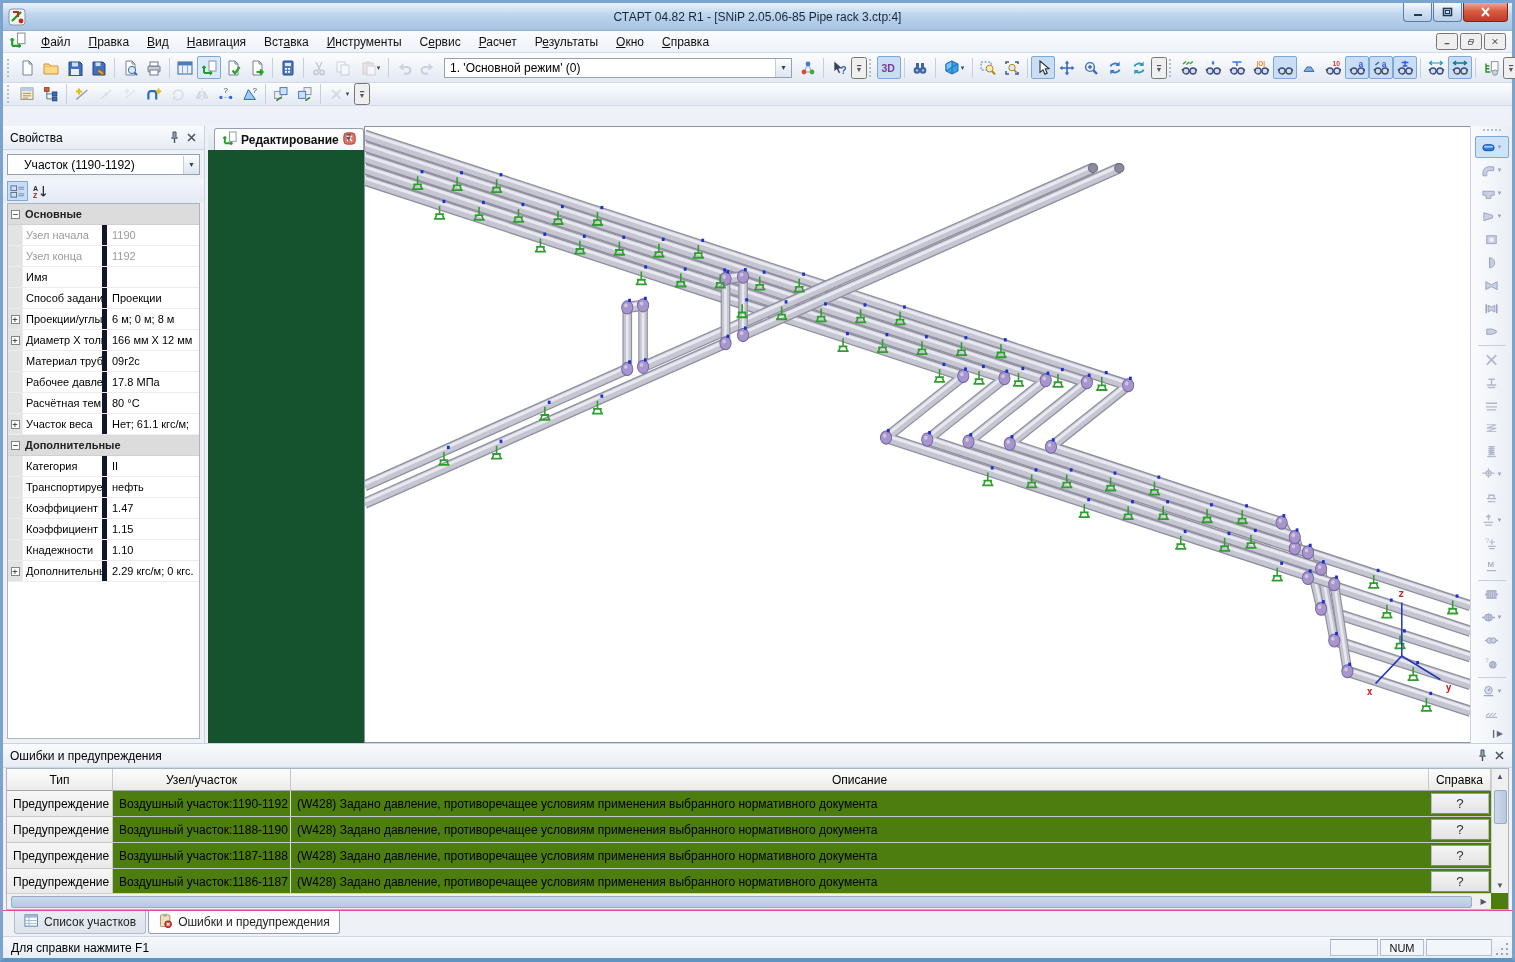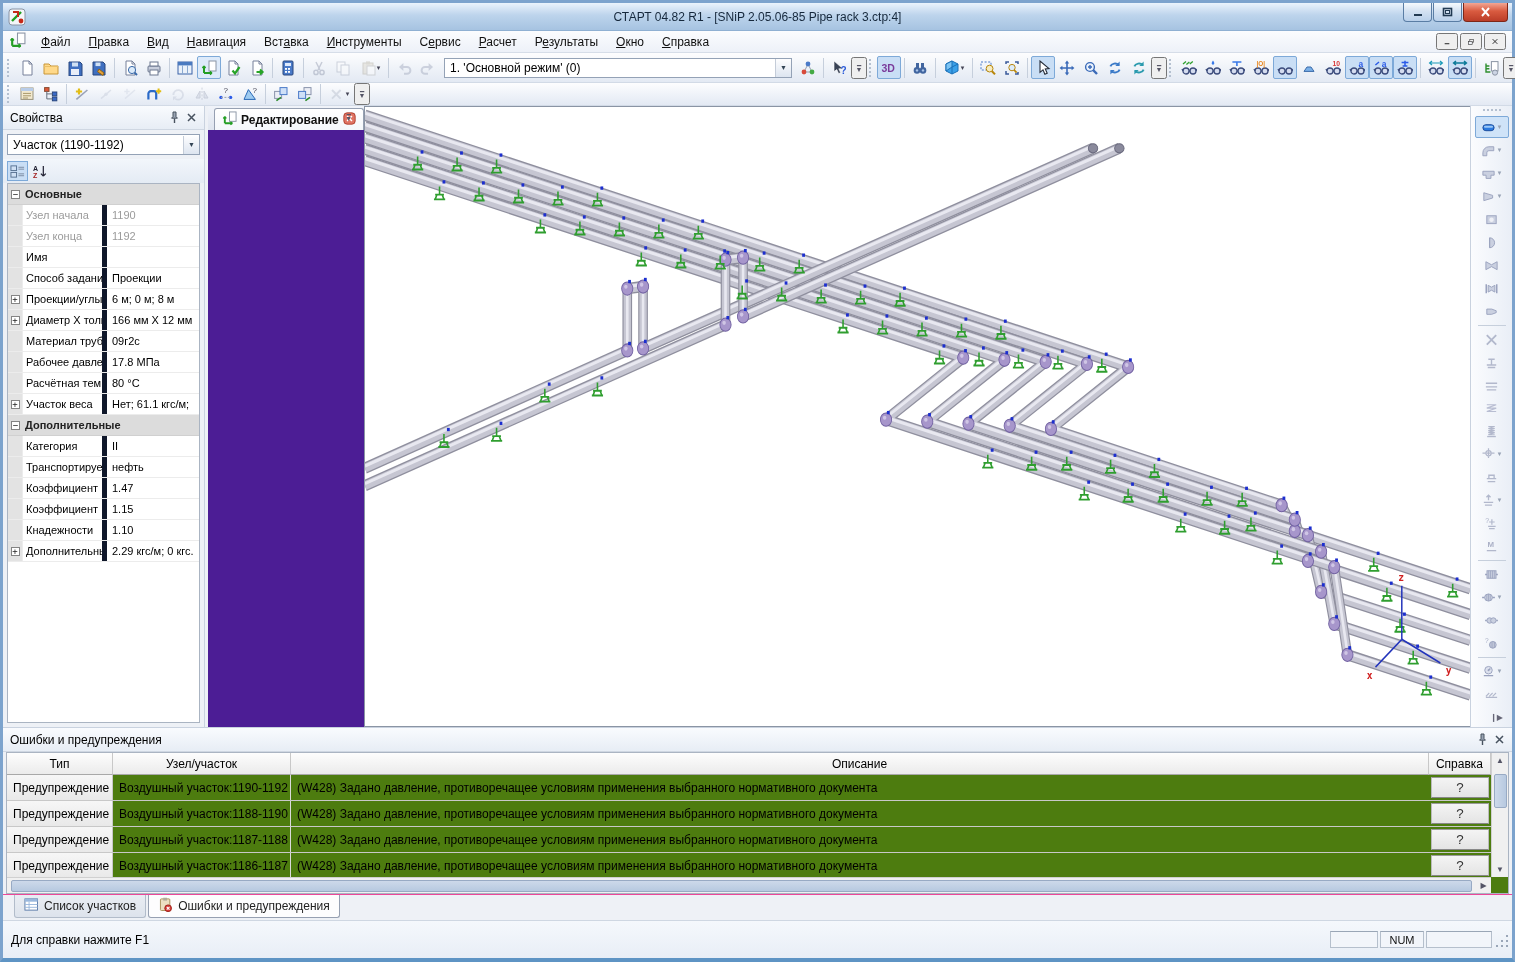--- a/index.html
+++ b/index.html
@@ -37,30 +37,30 @@
   .tsep{width:1px;height:20px;background:#c6cfdc;margin:0 3px;flex:none;}
   .tgrip{width:4px;height:18px;border-left:2px dotted #b4c0d0;margin:0 4px 0 2px;flex:none;}
   .tovf{width:12px;height:22px;color:#556;font-size:7px;display:flex;flex-direction:column;
     align-items:center;justify-content:center;line-height:4px;flex:none;}
   .tcombo{width:348px;height:20px;border:1px solid #94a2b6;background:#fff;display:flex;
     align-items:center;margin:0 4px;flex:none;}
   .tcombo .cval{flex:1;padding-left:5px;white-space:nowrap;overflow:hidden;}
   .cbtn{width:16px;height:18px;background:linear-gradient(#fdfdfe,#dde5f0);border-left:1px solid #c4ccd8;
     display:flex;align-items:center;justify-content:center;font-size:7px;color:#345;}
   
-  .main{flex:1;display:flex;min-height:0;background:#4c1d95;}
+  .main{flex:1;display:flex;min-height:0;background:#14532d;margin-top:20px;}
   
   .props{width:202px;flex:none;display:flex;flex-direction:column;background:#eef1f6;border-right:1px solid #c9d2df;}
   .phead{height:24px;flex:none;display:flex;align-items:center;padding:0 4px 0 7px;
     background:linear-gradient(#f9fbfe,#e7edf5);border-bottom:1px solid #cfd7e2;}
   .phead .ptitle{flex:1;}
   .hic{width:17px;height:17px;display:flex;align-items:center;justify-content:center;border:1px solid transparent;background:transparent;padding:0;}
   .pselrow{height:29px;flex:none;display:flex;align-items:center;padding:0 4px;background:#eef1f6;}
   .psel{flex:1;height:21px;border:1px solid #94a2b6;background:#fff;display:flex;align-items:center;}
-  .psel .cval{flex:1;padding-left:5px;}
+  .psel .cval{flex:1;padding-left:16px;}
   .pminibar{height:24px;flex:none;display:flex;align-items:center;gap:2px;padding:0 4px;
     background:linear-gradient(#f2f6fb,#e4ebf4);}
   .pmb{width:21px;height:20px;border:1px solid transparent;background:transparent;padding:0;display:flex;align-items:center;justify-content:center;}
   .pmb.pressed{background:#c9def5;border-color:#7da9d8;}
   .pgwrap{flex:1;margin:0 4px 4px 4px;border:1px solid #aab4c2;background:#fff;overflow:hidden;font-size:11px;}
   .pg-r{display:flex;height:21px;border-bottom:1px solid #ececec;background:#fff;}
   .pg-gut{width:15px;flex:none;background:#e3e3e3;border-right:1px solid #ececec;display:flex;align-items:center;justify-content:center;}
   .pg-l{width:84px;flex:none;padding:4px 1px 0 3px;white-space:nowrap;overflow:hidden;border-right:5px solid #0f172a;color:#000;}
   .pg-v{flex:1;padding:4px 2px 0 5px;white-space:nowrap;overflow:hidden;color:#000;}
   .pg-r.dis .pg-l,.pg-r.dis .pg-v{color:#9b9b9b;}
@@ -109,21 +109,21 @@
   .sarr{width:15px;height:15px;font-size:8px;color:#556;display:flex;align-items:center;justify-content:center;}
   .vthumb{width:13px;height:34px;background:linear-gradient(90deg,#cdd9ea,#b7c9e0);border:1px solid #98aac4;border-radius:2px;margin-top:6px;}
   .hscroll{position:absolute;left:0;right:17px;bottom:0;height:16px;background:#f0f0f0;border-top:1px solid #d0d0d0;display:flex;align-items:center;}
   .hthumb{height:12px;flex:1;margin:0 4px;background:linear-gradient(#cdd9ea,#b7c9e0);border:1px solid #98aac4;border-radius:2px;}
   
   .btabs{height:26px;flex:none;display:flex;align-items:flex-start;padding-left:11px;gap:2px;
     background:#eef1f6;border-top:1px solid #ec4899;}
   .btab{height:23px;display:flex;align-items:center;gap:5px;padding:0 9px;border:1px solid #b2bcca;border-top:none;
     border-radius:0 0 3px 3px;background:linear-gradient(#e9edf3,#dde3ec);color:#222;}
   .btab.active{background:#fdfdfe;font-weight:normal;border-color:#96a0b2;}
-  .status{height:38px;flex:none;display:flex;align-items:center;
+  .status{height:22px;flex:none;display:flex;align-items:center;
     background:linear-gradient(#f5f8fc,#e8eef6);border-top:1px solid #cfd7e2;padding-left:8px;justify-content:space-between;}
   .sboxes{margin-left:auto;display:flex;align-items:center;gap:2px;margin-right:2px;}
   .sbox{height:17px;border:1px solid #b5bfcc;border-top-color:#9aa6b6;background:#f2f5fa;
     display:flex;align-items:center;justify-content:center;font-size:11px;color:#111;}
   .grip{width:14px;height:14px;margin-left:2px;background:
     radial-gradient(circle at 11px 3px,#9aa6b8 1px,transparent 1.4px),
     radial-gradient(circle at 11px 8px,#9aa6b8 1px,transparent 1.4px),
     radial-gradient(circle at 6px 8px,#9aa6b8 1px,transparent 1.4px),
     radial-gradient(circle at 11px 13px,#9aa6b8 1px,transparent 1.4px),
     radial-gradient(circle at 6px 13px,#9aa6b8 1px,transparent 1.4px),

